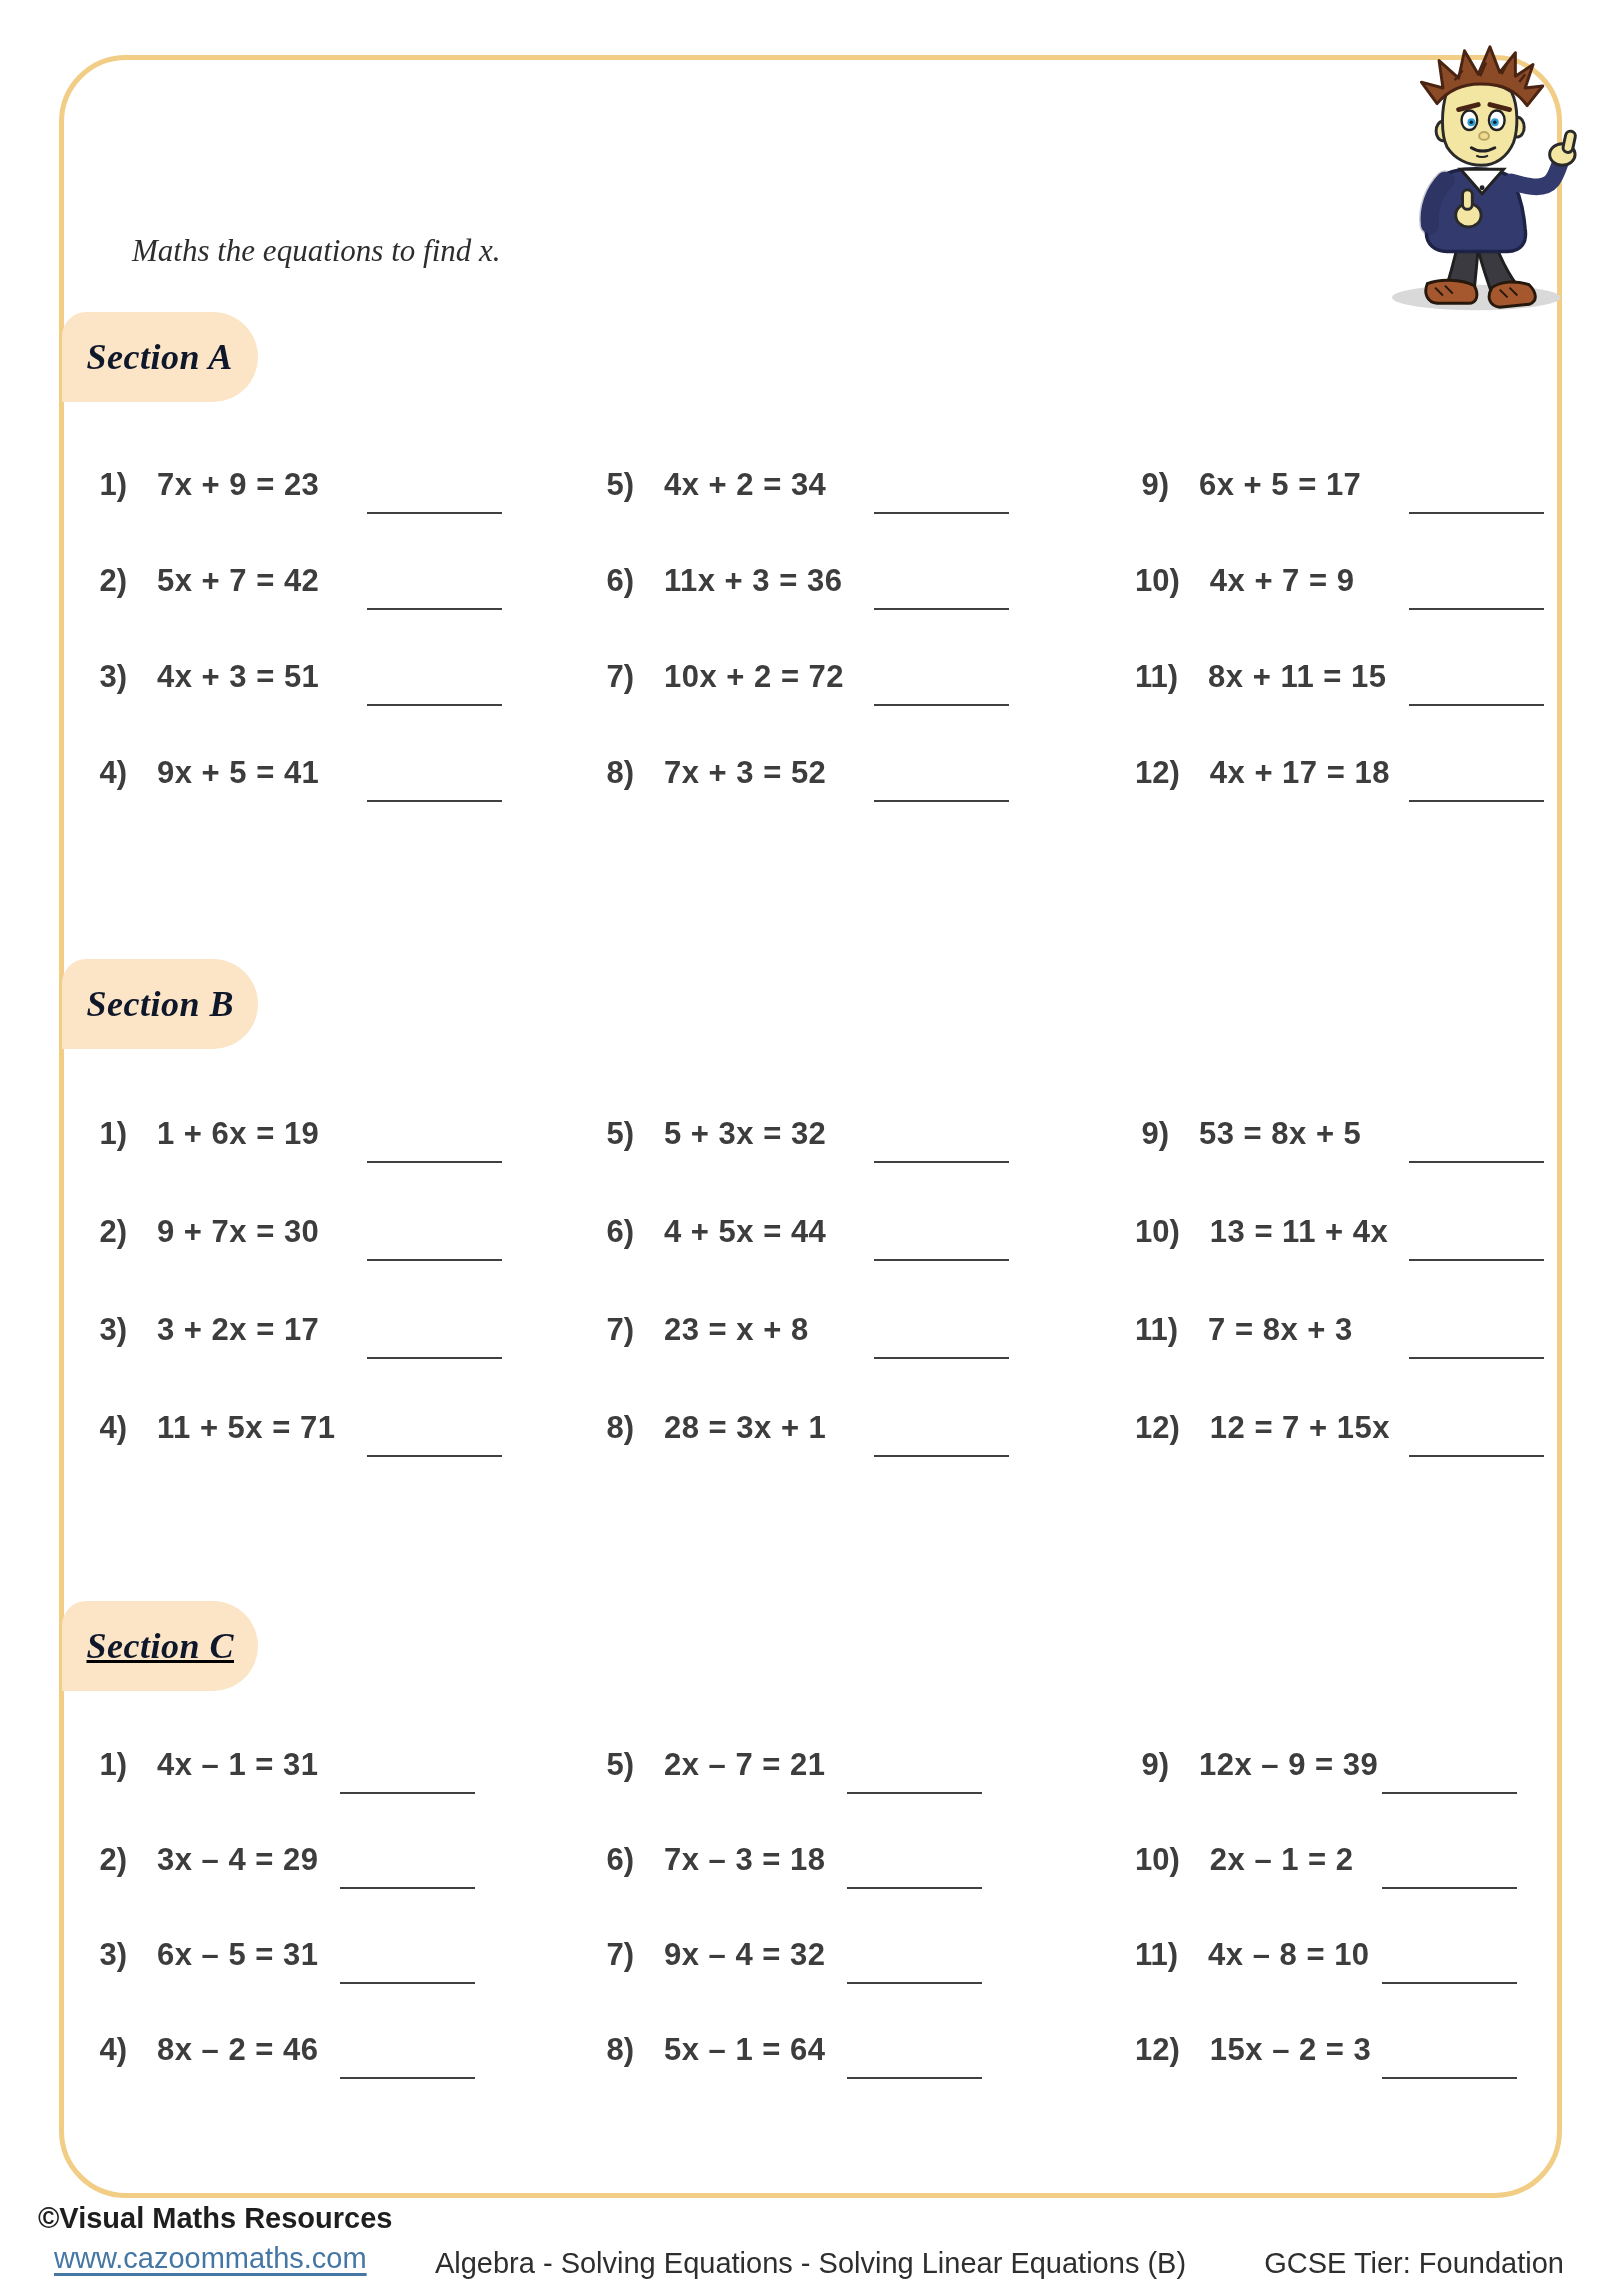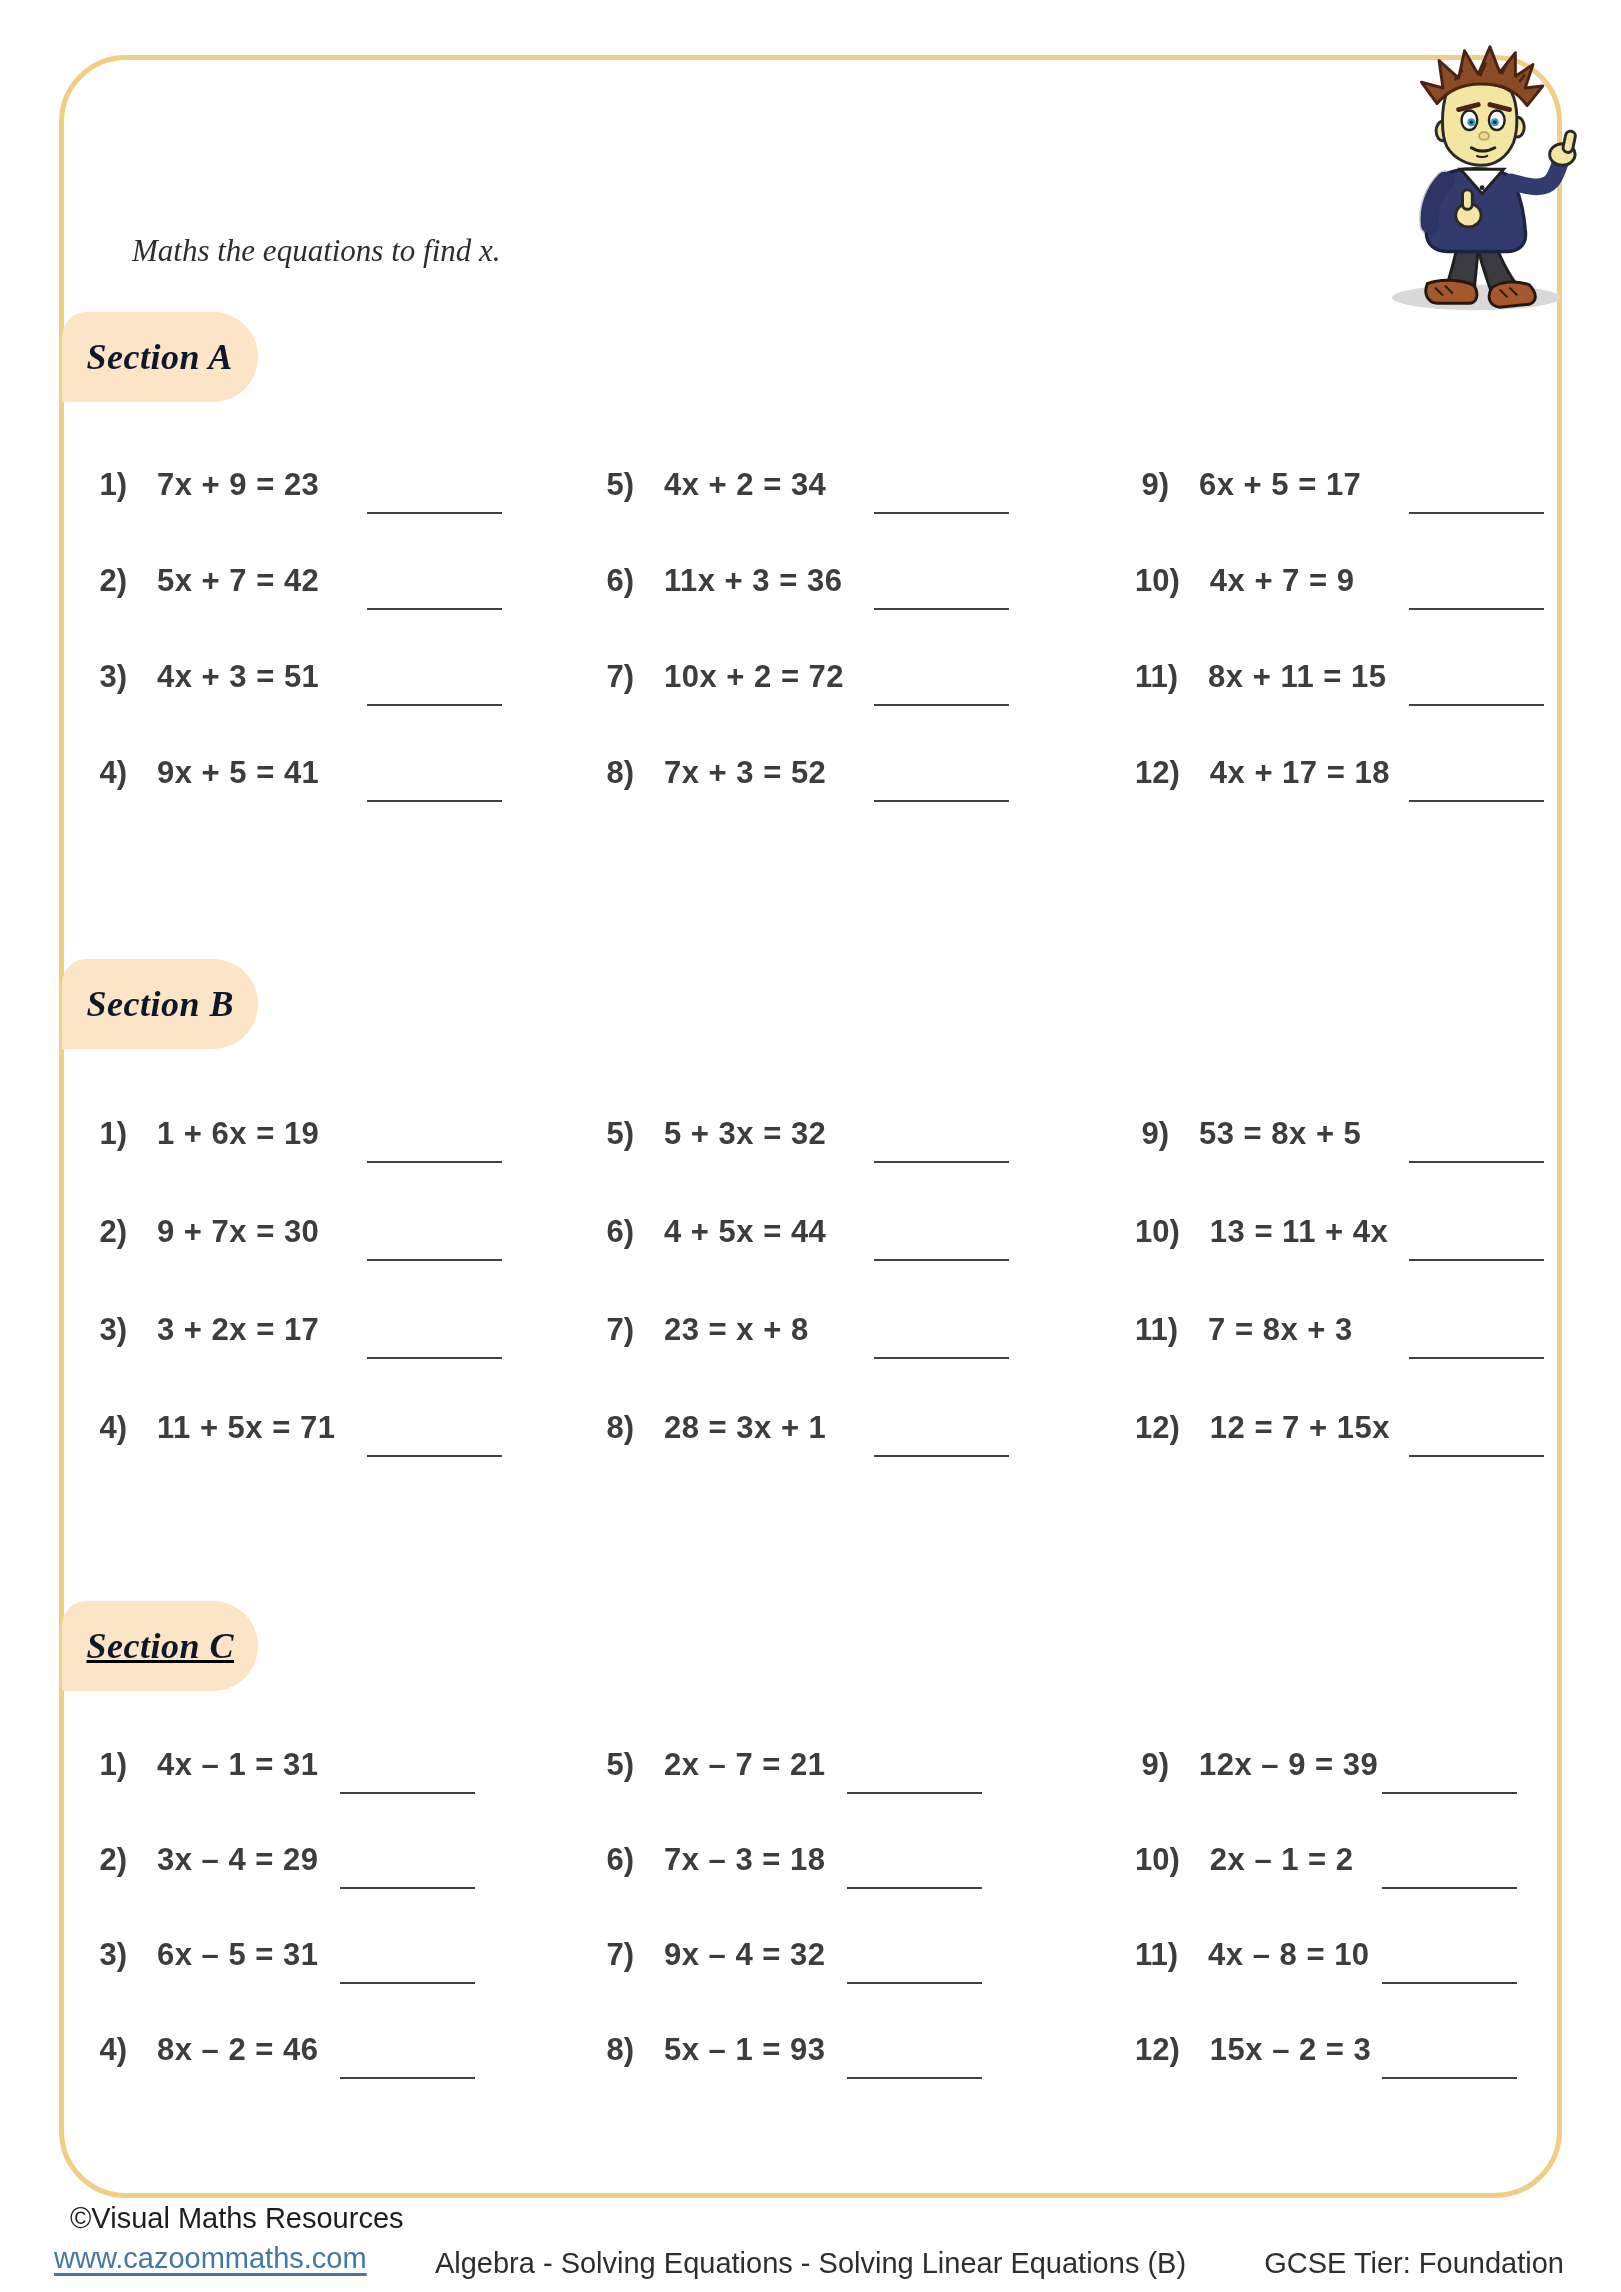--- a/index.html
+++ b/index.html
@@ -51,21 +51,21 @@
   
   .grid{position:absolute; left:0; top:0; width:100%; height:100%;}
   .cell{position:absolute; width:461px; display:flex; align-items:flex-start;}
   .pnum{
     flex:0 0 34px; text-align:right; margin-right:30px;
     font-size:31px; font-weight:bold; color:#3d3d3d; white-space:nowrap;
   }
   .peq{font-size:31px; font-weight:bold; color:#3d3d3d; letter-spacing:0.5px; white-space:nowrap;}
   .answer-line{position:absolute; top:45px; width:135px; border-bottom:2.9px solid #404040;}
   
-  .copyright{position:absolute; left:70px; top:2202px; font-size:29px; color:#1e1e1e;}
+  .copyright{position:absolute; left:38px; top:2202px; font-size:29px; color:#1e1e1e;font-weight:bold;}
   .site-link{
     position:absolute; left:54px; top:2242px; font-size:29px; color:#4577a5;
     text-decoration:underline; text-decoration-thickness:2.9px; text-underline-offset:4.9px;
   }
   .footer-category{
     position:absolute; left:50%; transform:translateX(-50%); top:2247px;
     font-size:29px; color:#2e2e2e; white-space:nowrap;
   }
   .footer-tier{position:absolute; right:57px; top:2247px; font-size:29px; color:#2e2e2e; white-space:nowrap;}
 </style>
@@ -289,21 +289,21 @@
         <span class="peq">7x – 3 = 18</span>
         <div class="answer-line" style="left: 247px;"></div>
       </div>
       <div class="cell" style="left: 600px; top: 1937px;">
         <span class="pnum">7)</span>
         <span class="peq">9x – 4 = 32</span>
         <div class="answer-line" style="left: 247px;"></div>
       </div>
       <div class="cell" style="left: 600px; top: 2032px;">
         <span class="pnum">8)</span>
-        <span class="peq">5x – 1 = 93</span>
+        <span class="peq">5x – 1 = 64</span>
         <div class="answer-line" style="left: 247px;"></div>
       </div>
       <div class="cell" style="left: 1135px; top: 1747px;">
         <span class="pnum">9)</span>
         <span class="peq">12x – 9 = 39</span>
         <div class="answer-line" style="left: 247px;"></div>
       </div>
       <div class="cell" style="left: 1135px; top: 1842px;">
         <span class="pnum">10)</span>
         <span class="peq">2x – 1 = 2</span>

